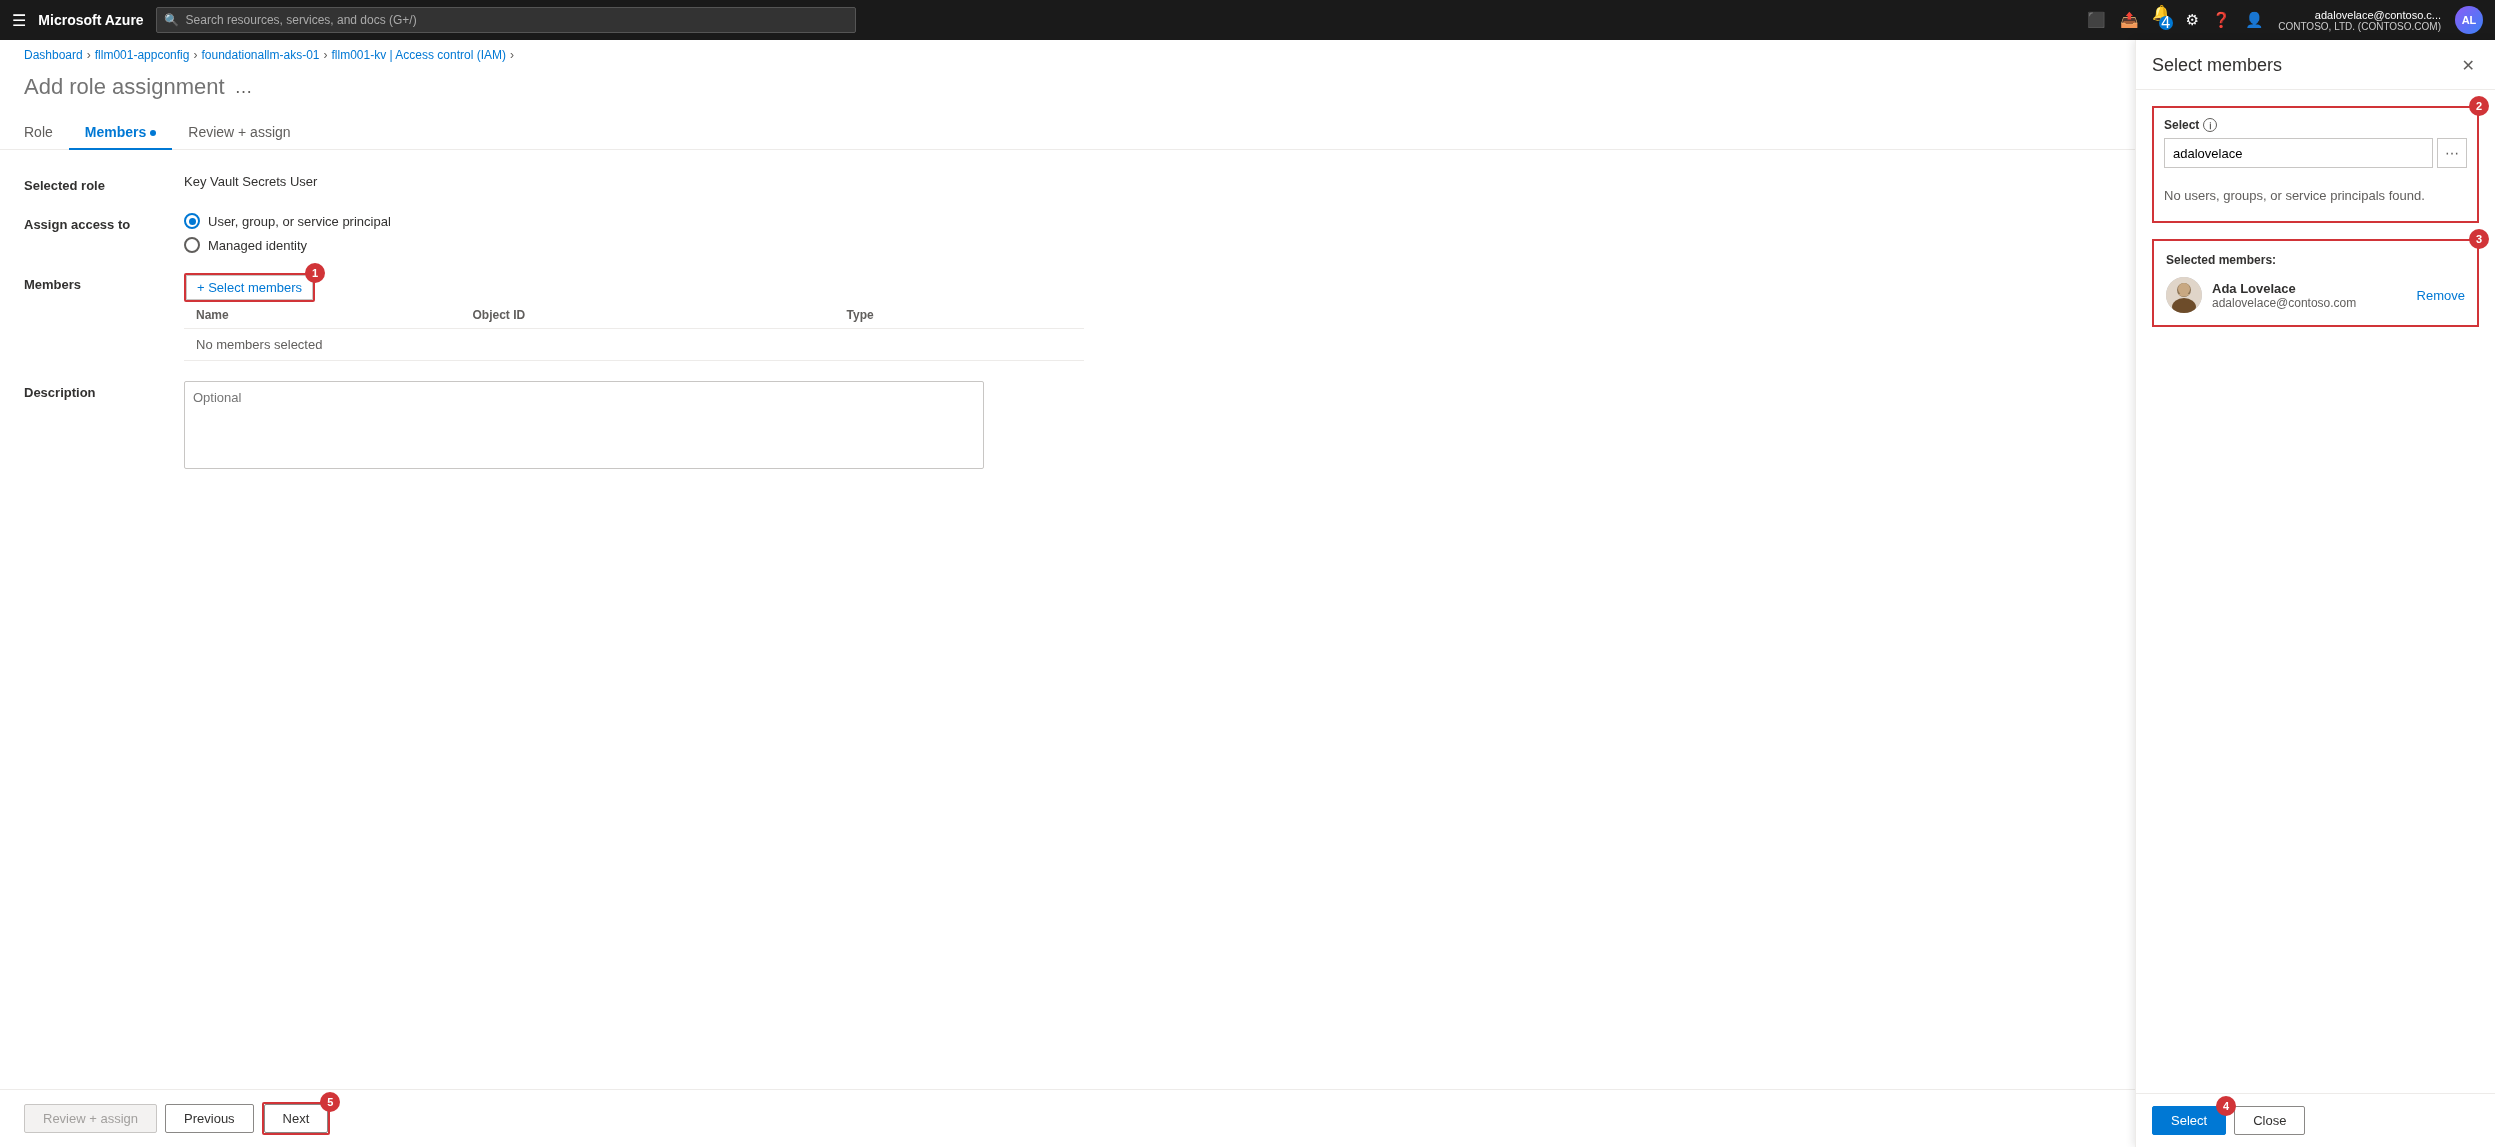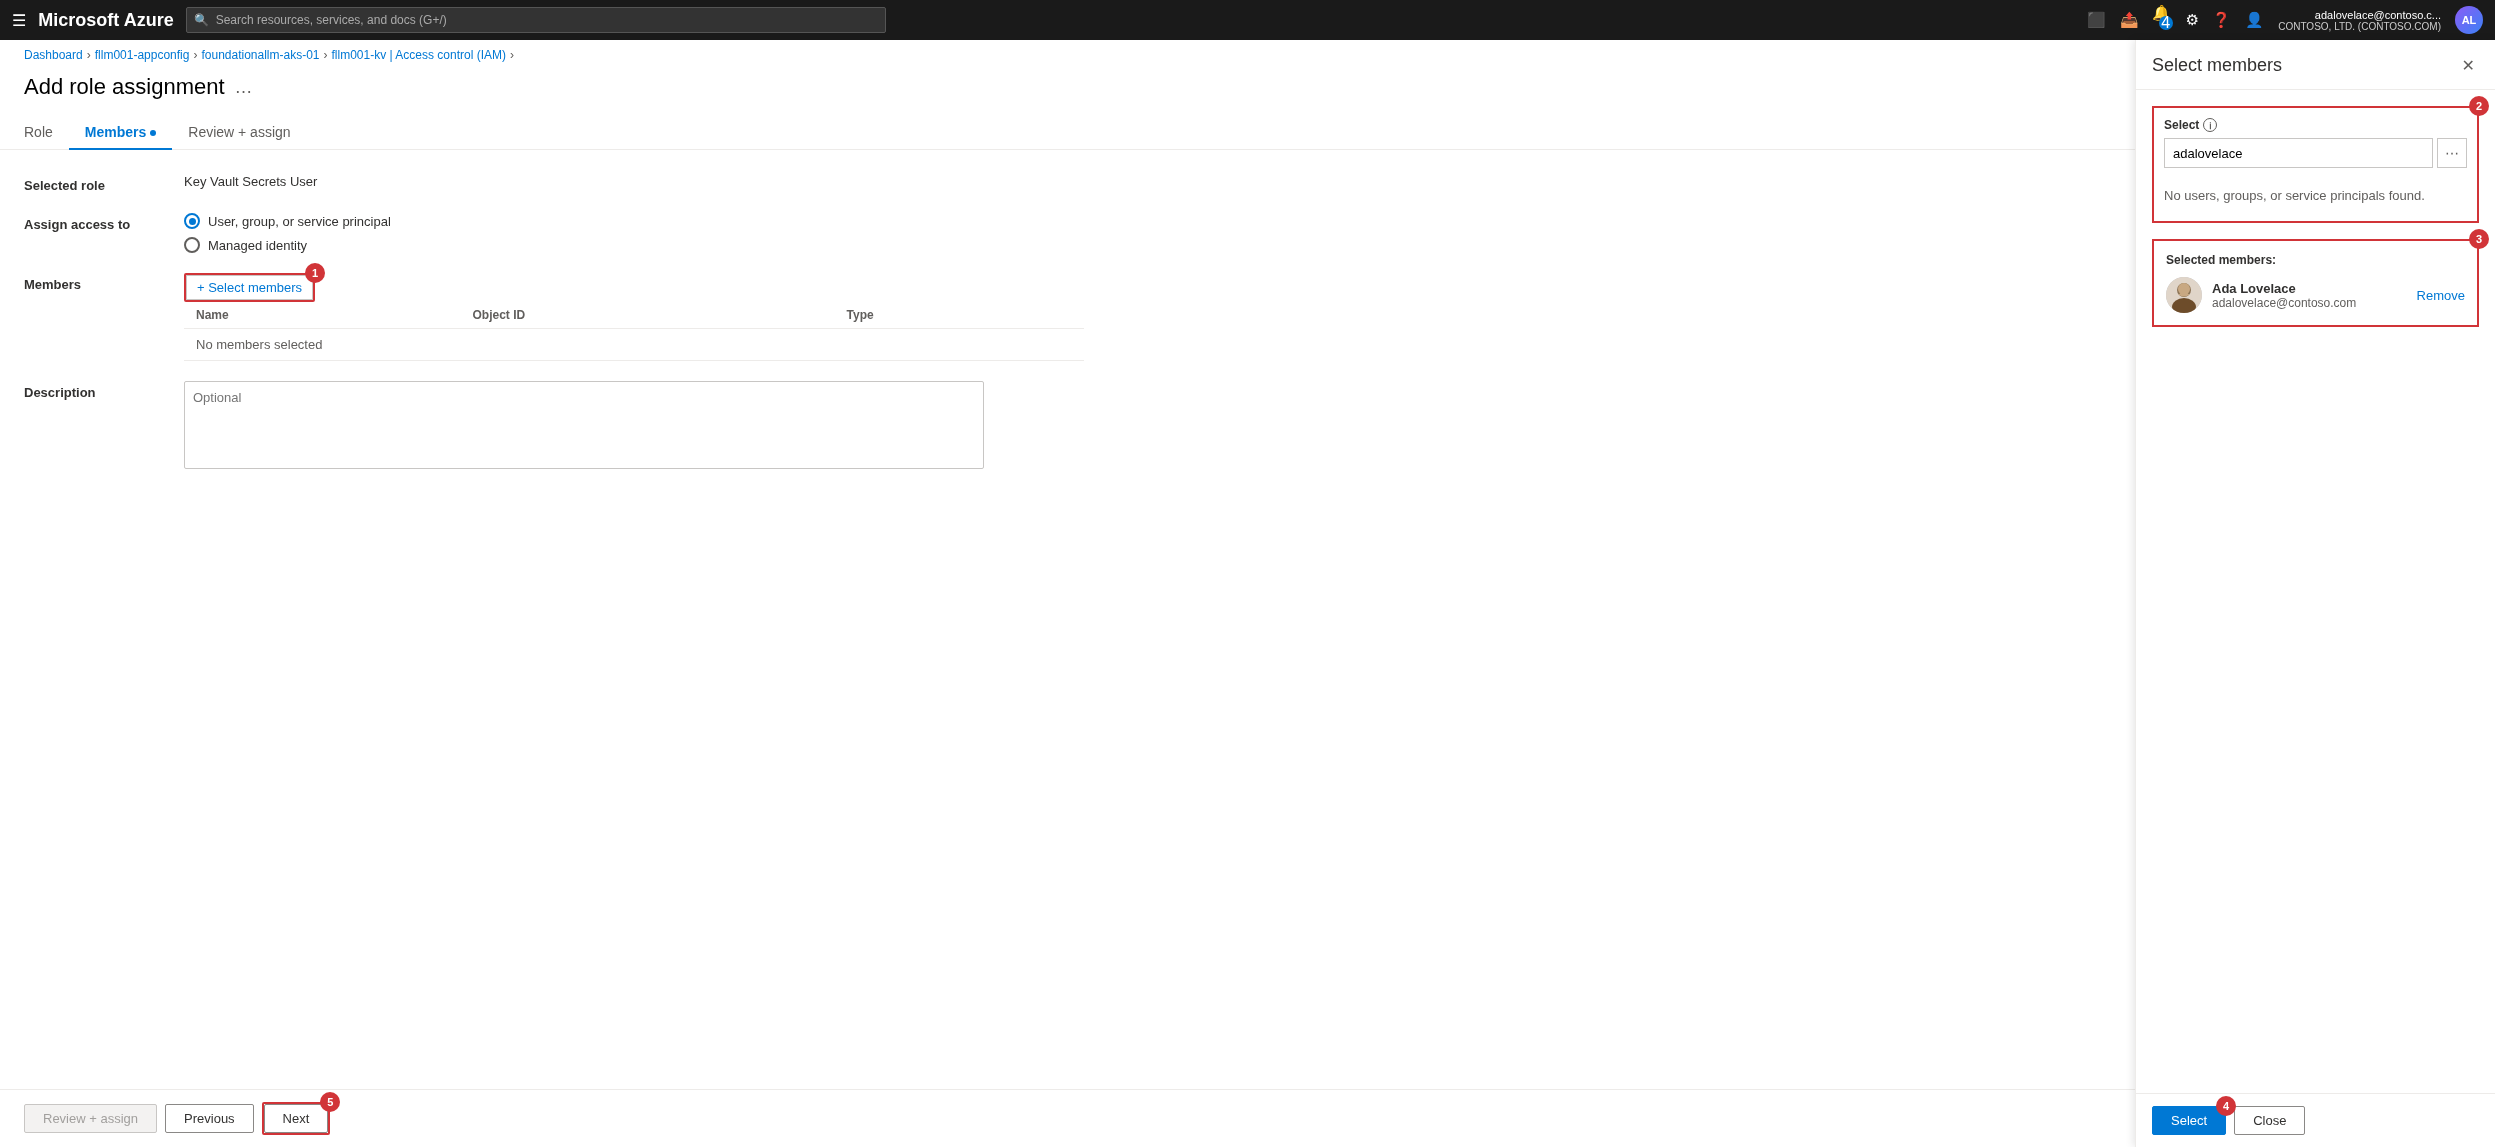--- a/index.html
+++ b/index.html
@@ -9,21 +9,21 @@
     .topbar {
       height: 40px;
       background: #1a1a1a;
       display: flex;
       align-items: center;
       padding: 0 12px;
       gap: 12px;
       color: #fff;
     }
     .topbar-hamburger { font-size: 16px; cursor: pointer; color: #fff; }
-    .topbar-logo { font-size: 18px; font-weight: 600; color: #fff; white-space: nowrap; }
+    .topbar-logo { font-size: 14px; font-weight: 600; color: #fff; white-space: nowrap; }
     .topbar-search {
       flex: 1;
       max-width: 700px;
       height: 26px;
       background: #333;
       border: 1px solid #555;
       border-radius: 2px;
       display: flex;
       align-items: center;
       padding: 0 8px;
@@ -93,21 +93,21 @@
     
     .page-title-row {
       padding: 4px 24px 16px;
       display: flex;
       align-items: center;
       gap: 10px;
     }
     .page-title {
       font-size: 22px;
       font-weight: 300;
-      color: #000000;
+      color: #737373;
     }
     .page-title-more { color: #605e5c; cursor: pointer; font-size: 18px; }
 
     
     .tabs {
       display: flex;
       align-items: center;
       border-bottom: 1px solid #edebe9;
       padding: 0 24px;
       gap: 0;

